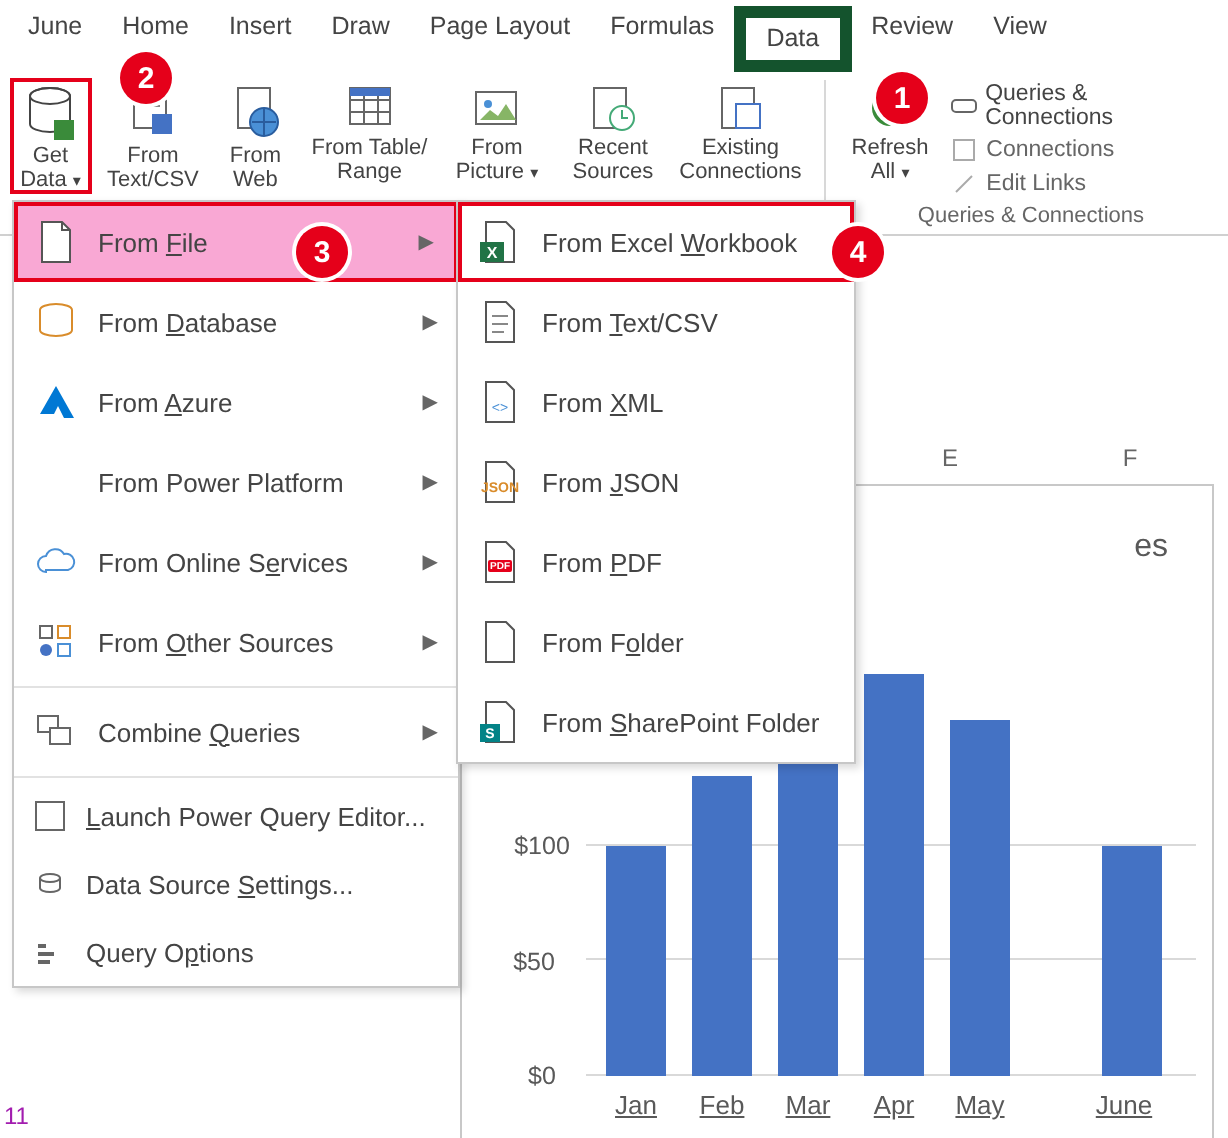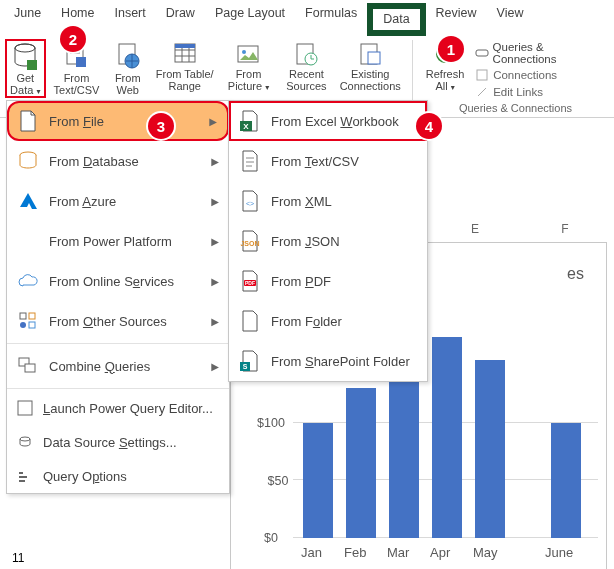--- a/index.html
+++ b/index.html
@@ -12,39 +12,39 @@
   .btncol .lbl { font-size:11px; }
   .vline { width:1px; background:#d8d8d8; height:70px; margin:0 4px; }
   .qgroup { display:flex; flex-direction:column; gap:1px; font-size:11.5px; color:#888; }
   .qgroup .row { display:flex; align-items:center; gap:4px; padding:1px 2px; color:#666;}
   .grplabel { text-align:center; font-size:11px; color:#666; padding-top:2px; }
   .menu { position:absolute; background:#fff; border:1px solid #c7c7c7; box-shadow:2px 2px 4px rgba(0,0,0,.15); font-size:13px; }
   .menu1 { top:100px; left:6px; width:222px; }
   .menu2 { top:100px; left:228px; width:198px; }
   .mitem { display:flex; align-items:center; gap:10px; padding:9px 10px; position:relative;}
   .mitem .arrow { position:absolute; right:10px; color:#666; font-size:10px;}
-  .mitem.sel { background:#fdba74;border-radius:12px; }
+  .mitem.sel { background:#f9a8d4; }
   .mitem.hl { border:2px solid #e5001a; padding:7px 8px;}
   .sep { height:1px; background:#e2e2e2; margin:2px 0;}
   .badge { position:absolute; width:26px; height:26px; border-radius:50%; background:#e5001a; color:#fff; font-weight:700; font-size:15px; display:flex; align-items:center; justify-content:center; box-shadow:0 0 0 2px #fff; z-index:5;}
   .b1 { top:36px; left:438px;}
   .b2 { top:26px; left:60px;}
   .b3 { top:113px; left:148px;}
   .b4 { top:113px; left:416px;}
   .sheet { position:absolute; top:202px; left:0; right:0; bottom:0;}
   .colhead { position:absolute; top:20px; left:430px; display:flex; }
   .colhead span { width:90px; text-align:center; color:#666; font-size:12px;}
-  .rownum { position:absolute; left:12px; bottom:4px; color:#000000; font-size:12px;}
+  .rownum { position:absolute; left:2px; bottom:4px; color:#a21caf; font-size:12px;}
   .chart { position:absolute; top:40px; left:230px; width:375px; height:335px; background:#fff; border:1px solid #c8c8c8;}
   .chart .title { position:absolute; top:22px; right:22px; font-size:16px; color:#595959; }
   .ylabel { position:absolute; font-size:12.5px; color:#595959; text-align:center; width:40px;}
   .bars { position:absolute; left:72px; bottom:40px; height:230px; width:290px; display:flex; align-items:flex-end; gap:13px;}
   .bar { width:30px; background:#4472c4;}
   .xlabels { position:absolute; left:70px; bottom:18px; display:flex; gap:9px; font-size:13px; color:#595959;}
-  .xlabels span { width:34px; text-align:left;}
+  .xlabels span { width:34px; text-align:center;text-decoration:underline;}
   .xlabels .gap { width:20px;}
   .grid { position:absolute; left:62px; right:8px; border-top:1px solid #d9d9d9;}
   .ic { width:22px; height:22px; flex-shrink:0; display:flex; align-items:center; justify-content:center;}
   u { text-decoration:underline; }
   .red-outline { outline:2px solid #e5001a; outline-offset:-1px;}
 </style>
 </head>
 <body>
 
 <div class="tabs">
@@ -168,21 +168,21 @@
     <span>E</span>
     <span>F</span>
   </div>
   <div class="rownum">11</div>
   <div class="chart">
     <div class="title">es</div>
     <div class="grid" style="bottom:40px"></div>
     <div class="grid" style="bottom:98px"></div>
     <div class="grid" style="bottom:155px"></div>
     <span class="ylabel" style="bottom:148px;left:20px">$100</span>
-    <span class="ylabel" style="bottom:90px;left:27px">$50</span>
+    <span class="ylabel" style="bottom:90px;left:16px">$50</span>
     <span class="ylabel" style="bottom:33px;left:20px">$0</span>
     <div class="bars">
       <div class="bar" style="height:115px"></div>
       <div class="bar" style="height:150px"></div>
       <div class="bar" style="height:161px"></div>
       <div class="bar" style="height:201px"></div>
       <div class="bar" style="height:178px"></div>
       <div style="width:20px"></div>
       <div class="bar" style="height:115px"></div>
     </div>

